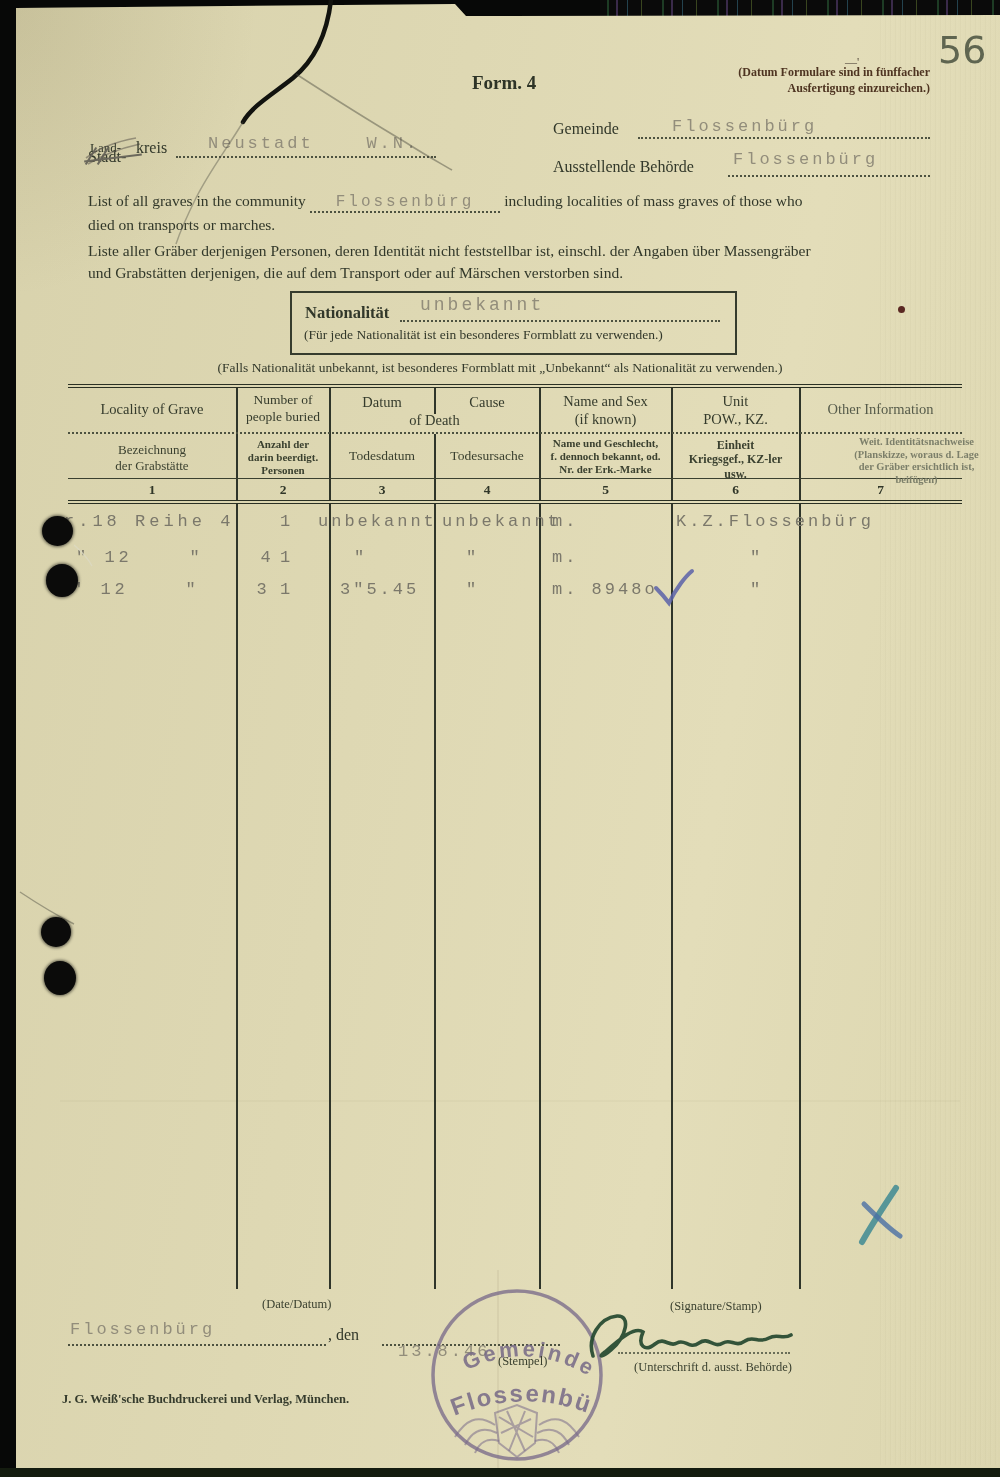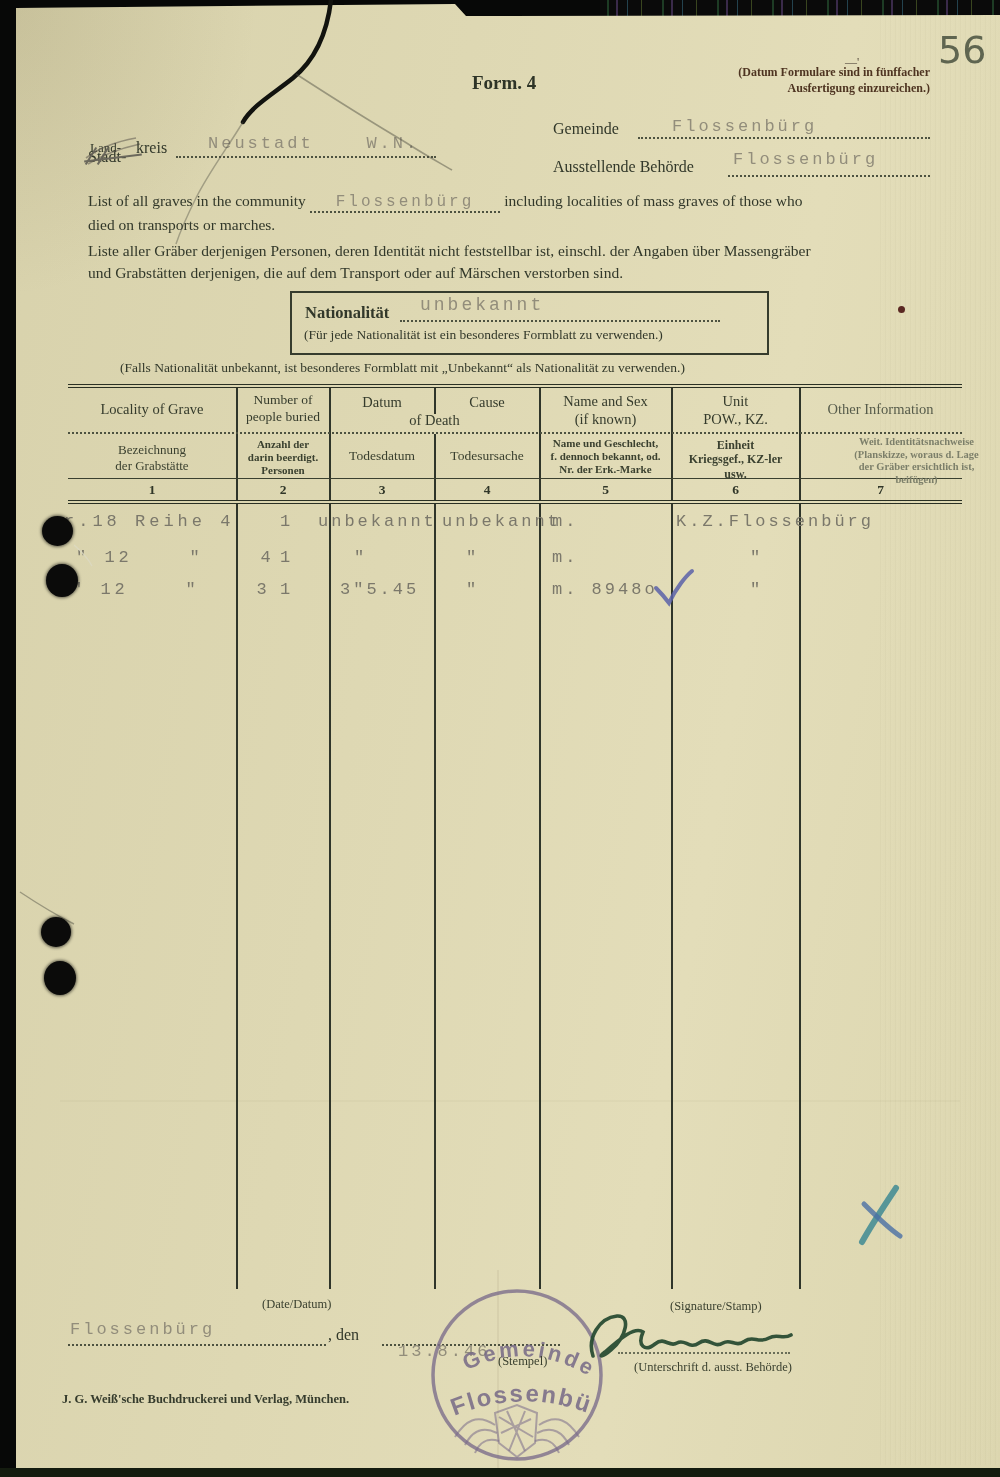--- a/index.html
+++ b/index.html
@@ -16,21 +16,21 @@
     background:linear-gradient(100deg,#d8d2ac 0%,#ded8b3 38%,#e3ddb9 68%,#dcd6af 100%);
     clip-path:polygon(16px 8px,455px 4px,466px 16px,1000px 15px,1000px 1468px,16px 1468px);}
   .texture{left:880px;top:15px;width:120px;height:1450px;opacity:.5;
     background:repeating-linear-gradient(90deg,rgba(90,85,50,.06) 0 1px,rgba(255,255,250,.04) 1px 3px,transparent 3px 5px);}
   .shade-tl{left:0;top:0;width:260px;height:300px;background:radial-gradient(ellipse at 0% 0%,rgba(120,110,70,.18),transparent 70%);}
   .crease{background:rgba(80,75,45,.07);}
   .tw{font-family:"Liberation Mono","DejaVu Sans Mono",monospace;color:#928d7b;letter-spacing:3px;white-space:pre;}
   .tw.dk{color:#7b786b;}
   .dotl{border-bottom:2px dotted #4d5240;height:0;}
   .pre{white-space:pre-line;}
-  .ctr{}
+  .ctr{text-align:center;}
   
   .vline{position:absolute;width:2px;background:#2f352a;}
   .hcell{position:absolute;text-align:center;font-size:14.5px;color:#353b2c;line-height:1.25;}
   .gcell{position:absolute;text-align:center;font-size:11px;font-weight:bold;color:#3a402f;line-height:1.2;}
   .ncell{position:absolute;text-align:center;font-size:13.5px;font-weight:bold;color:#303628;}
   .hole{position:absolute;background:#0b0b0a;border-radius:50%;z-index:55;box-shadow:0 0 3px 1px rgba(20,20,15,.6);}
   .lbl{font-size:12.5px;color:#3a402f;}
   svg{overflow:visible;}
 </style>
 </head>
@@ -75,21 +75,21 @@
   <div class="abs" style="left:88px;top:192px;width:895px;font-size:15.5px;white-space:nowrap;">
     <span>List of all graves in the community</span>
     <span class="tw" style="font-size:16px;border-bottom:2px dotted #4d5240;padding:0 26px;">Flossenbürg</span>
     <span>including localities of mass graves of those who</span>
   </div>
   <div class="abs" style="left:88px;top:216px;font-size:15.5px;">died on transports or marches.</div>
 
   <div class="abs" style="left:88px;top:242px;width:870px;font-size:15.5px;">Liste aller Gräber derjenigen Personen, deren Identität nicht feststellbar ist, einschl. der Angaben über Massengräber</div>
   <div class="abs" style="left:88px;top:264px;width:870px;font-size:15.5px;">und Grabstätten derjenigen, die auf dem Transport oder auf Märschen verstorben sind.</div>
 
-  <div class="abs" style="left:290px;top:291px;width:443px;height:60px;border:2px solid #363c2d;padding-left:32px;">
+  <div class="abs" style="left:290px;top:291px;width:443px;height:60px;border:2px solid #363c2d;">
     <div class="abs" style="left:13px;top:10px;font-size:16.5px;font-weight:bold;">Nationalität</div>
     <div class="abs dotl" style="left:108px;top:27px;width:320px;"></div>
     <div class="abs tw" style="left:128px;top:2px;font-size:18px;">unbekannt</div>
     <div class="abs" style="left:12px;top:34px;font-size:13.5px;">(Für jede Nationalität ist ein besonderes Formblatt zu verwenden.)</div>
   </div>
   <div class="abs" style="left:898px;top:306px;width:7px;height:7px;border-radius:50%;background:#5a2822;"></div>
   <div class="abs ctr" style="left:120px;top:360px;width:760px;font-size:13.5px;">(Falls Nationalität unbekannt, ist besonderes Formblatt mit „Unbekannt“ als Nationalität zu verwenden.)</div>
 
   <div class="abs" style="left:68px;top:384px;width:894px;">
 

